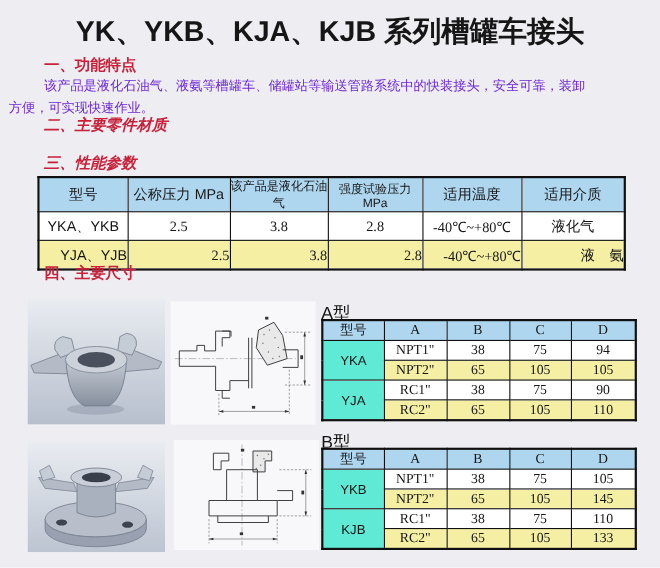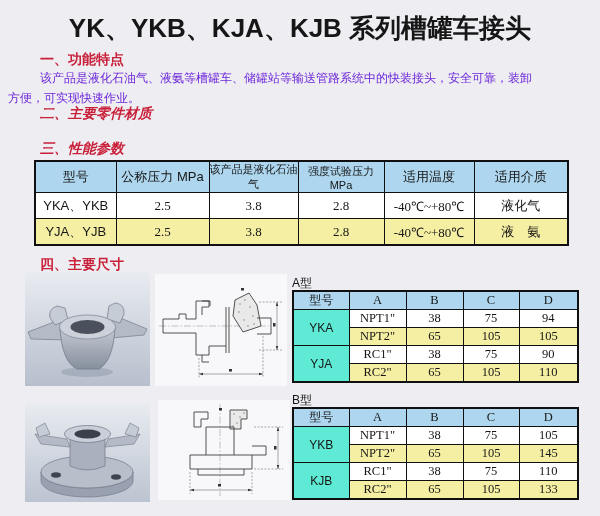--- a/index.html
+++ b/index.html
@@ -10,37 +10,37 @@
   }
   .title{
     position:absolute; top:11px; left:0; width:100%; margin:0;
     text-align:center; font-size:26px; font-weight:bold; letter-spacing:0;
     white-space:nowrap;
   }
   .red-h{
     position:absolute; left:40px; font-size:14px; font-weight:bold;
     color:#c9213a; white-space:nowrap;
   }
-  .h1pos{top:51px;font-family:Liberation Mono, monospace;} .h2pos{top:105px;font-style:italic;} .h3pos{top:140px;font-style:italic;} .h4pos{top:256px;}
+  .h1pos{top:51px;font-family:Liberation Mono, monospace;} .h2pos{top:105px;font-style:italic;} .h3pos{top:140px;font-style:italic;} .h4pos{top:240px;}
   .body-line{position:absolute; font-size:12px; white-space:nowrap; color:#6d28d9;}
   .l1{left:40px; top:70px;}
   .l2{left:8px; top:90px;}
   .mat{left:40px; top:122px;}
 
   table{border-collapse:collapse; table-layout:fixed; background:#ffffff;}
   th,td{border:1px solid #101010; text-align:center; padding:0; overflow:hidden;}
 
   .perf{position:absolute; left:34px; top:160px; width:533px; border:2px solid #101010;}
   .perf th{background:#aed7ef; font-weight:normal; font-size:13px; height:27px;}
   .perf th.sm{font-size:11px;}
   .perf td{height:25px; font-size:13px;margin-left:44px;}
-  .perf tr.yellow td{background:#f5efa3;}
+  .perf tr.yellow td{background:#f5efa3;text-align:right;}
   .serif{font-family:"Liberation Serif", serif; font-size:14px;}
 
-  .dimlabel{position:absolute; left:292px; font-size:12px; color:#141414;}
+  .dimlabel{position:absolute; left:292px; font-size:16px; color:#141414;}
   .la{top:275px;} .lb{top:392px;}
   .dims{position:absolute; left:292px; width:285px; border:2px solid #101010; font-size:12px;}
   .dims th{background:#aed7ef; font-weight:normal; height:16px; font-size:12px;}
   .dims td{height:17px;}
   .dims td.model{background:#5eead4;}
   .dims tr.yellow td{background:#f5efa3;}
   .dims .lat{font-family:"Liberation Serif", serif; font-size:12.5px;}
   .ta{top:290px;} .tb{top:407px;}
 
   .photo{position:absolute; left:25px;}

